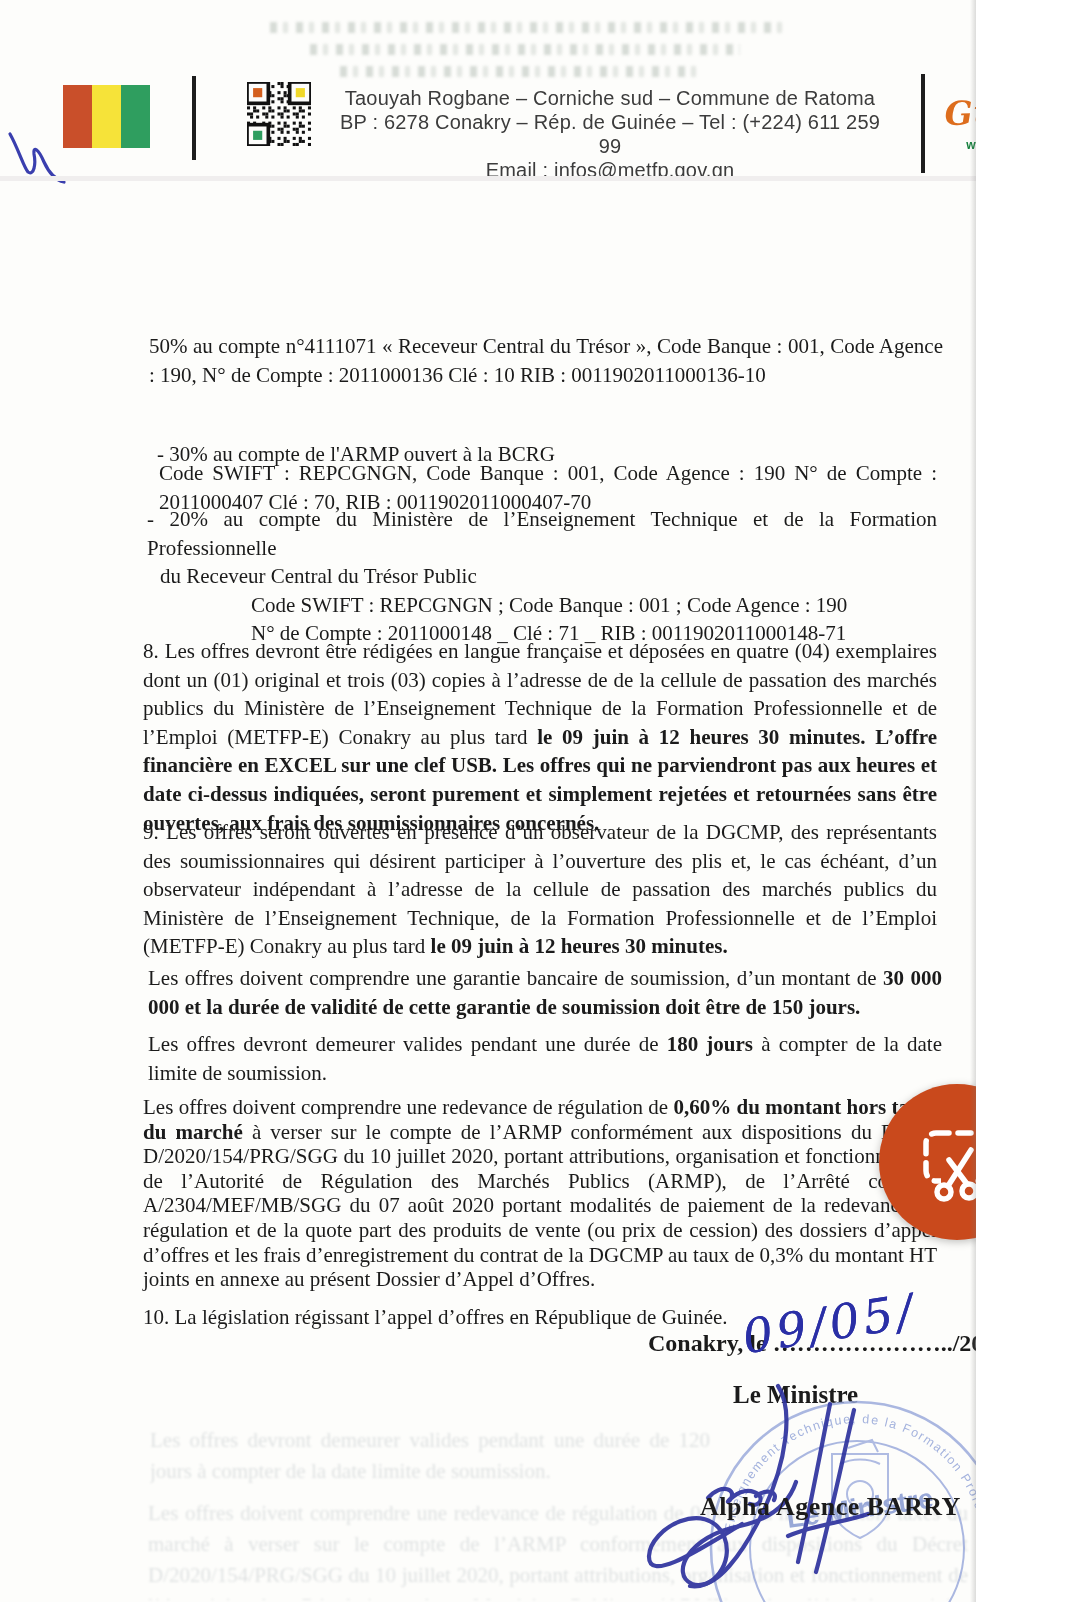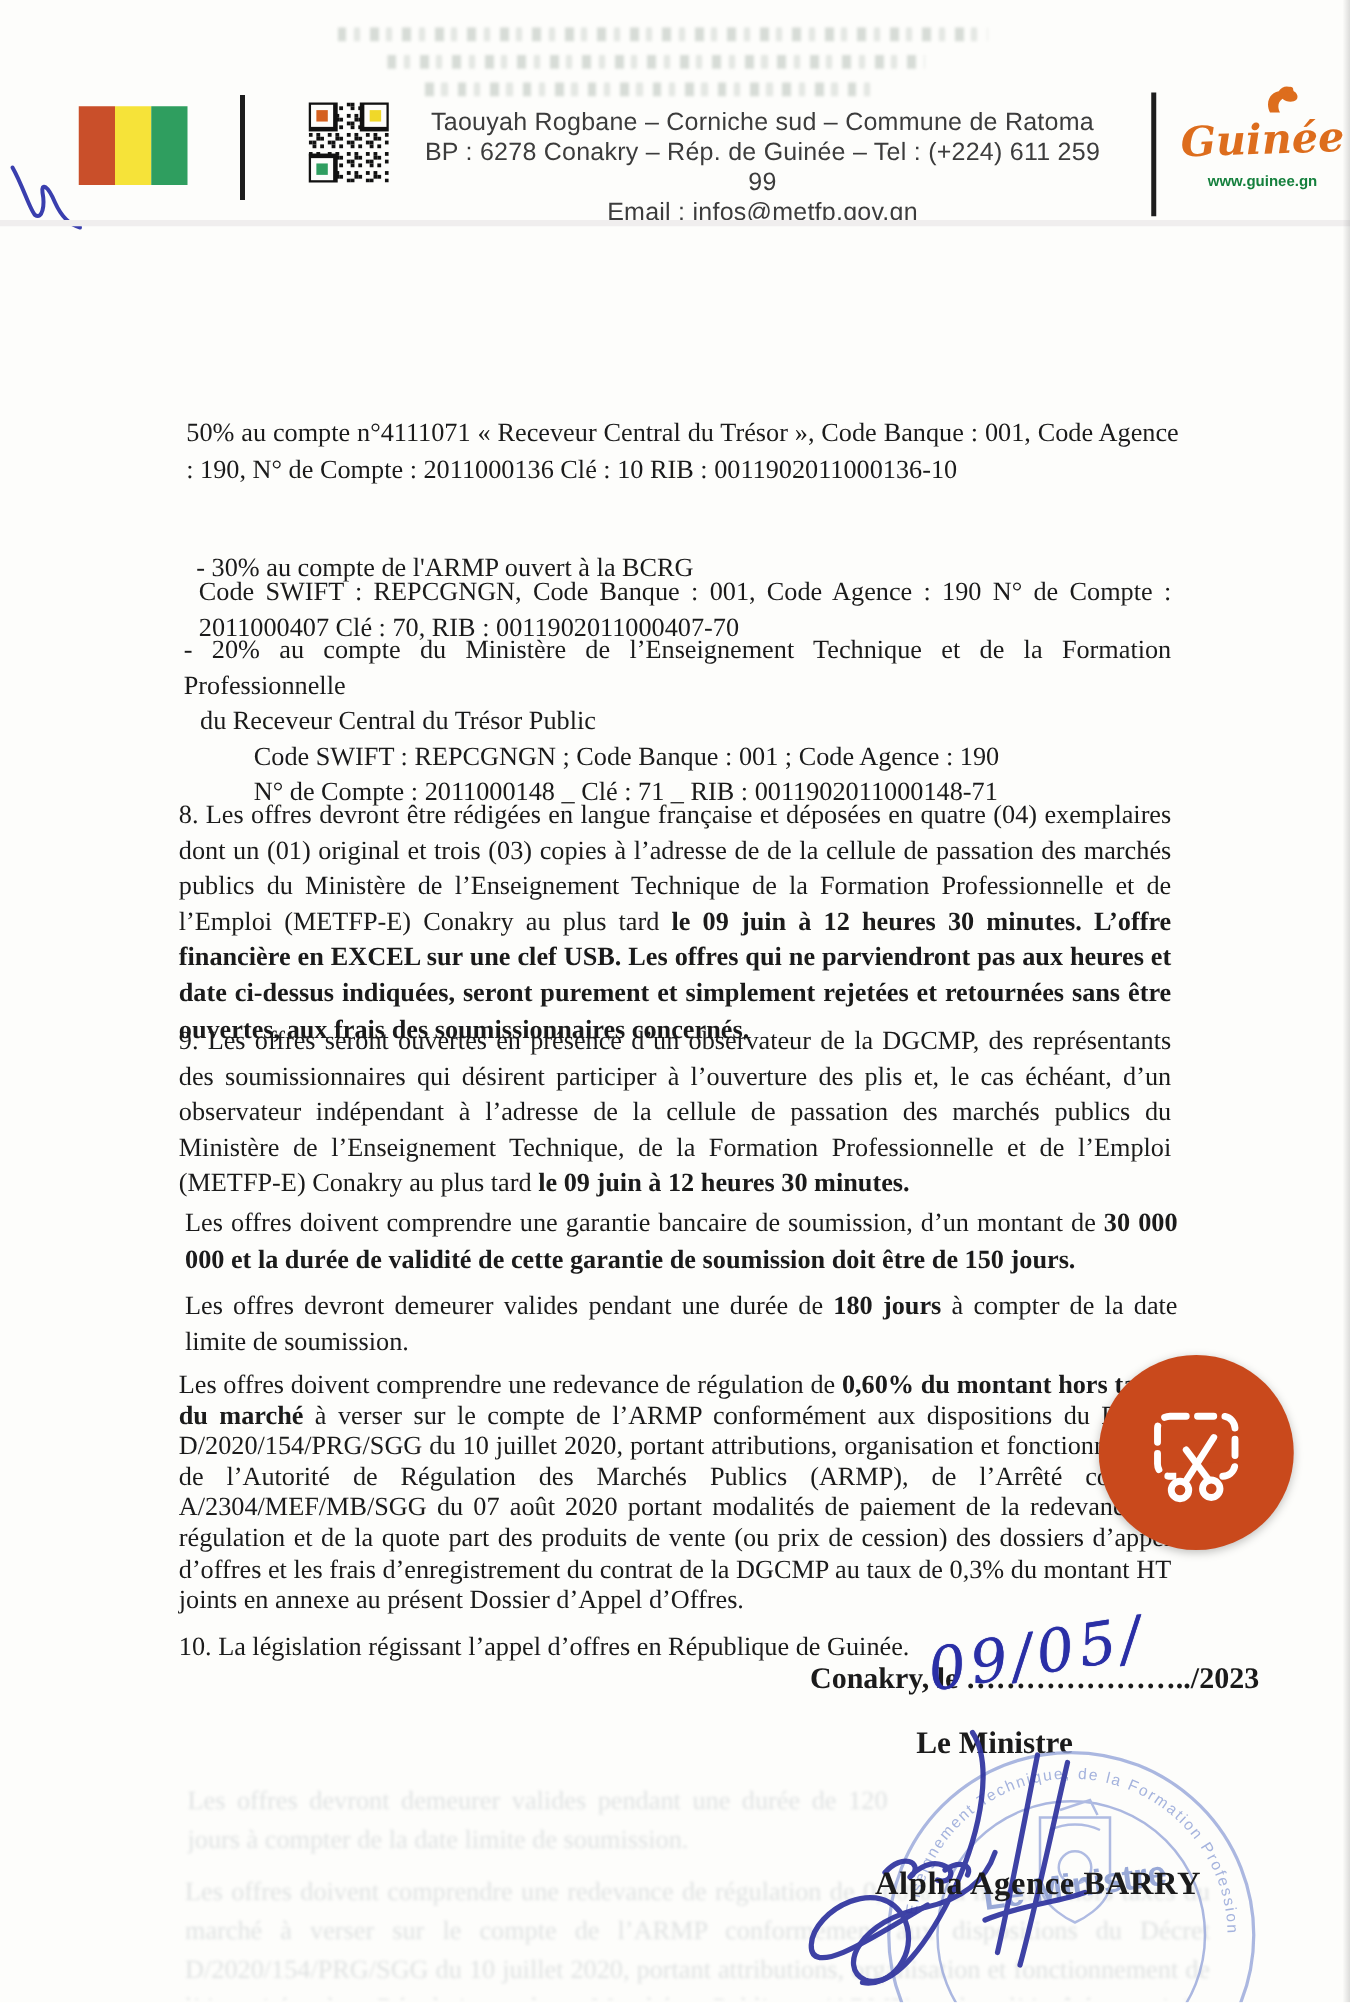--- a/index.html
+++ b/index.html
@@ -1,16 +1,16 @@
 <!DOCTYPE html>
 <html><head>
 <meta charset="utf-8">
 <style>
   html,body{margin:0;padding:0;background:#ffffff;}
-  .page{position:relative;width:1080px;height:1602px;background:#fdfdfb;overflow:hidden;
+  .page{position:relative;width:976px;height:1602px;background:#fdfdfb;overflow:hidden;
         font-family:"Liberation Serif", serif;color:#1b1b1b;text-decoration:underline;}
   
   .flag{position:absolute;left:63px;top:85px;width:87px;height:63px;display:flex;}
   .flag div{flex:1;}
   .vdiv{position:absolute;width:4px;background:#1d1d1d;}
   .vdiv.d1{left:192px;top:76px;height:84px;}
   .vdiv.d2{left:921px;top:74px;height:99px;}
   .qr{position:absolute;left:247px;top:82px;width:64px;height:64px;}
   .addr{position:absolute;left:330px;top:86px;width:560px;text-align:center;
         font-family:"Liberation Sans", sans-serif;color:#3c3c3c;}
@@ -32,21 +32,21 @@
      font-size:21px;line-height:31px;text-align:justify;overflow:hidden;}
   
   .doc{position:absolute;left:143px;top:0;width:794px;font-size:21px;line-height:28.6px;}
   .doc p{position:absolute;margin:0;text-align:justify;width:794px;}
   .p50{top:332px;padding-left:6px;}
   .p30{top:440px;margin-left:14px !important;}
   .swift1{top:459px;margin-left:16px !important;width:778px !important;}
   .p20{top:505px;}
   .p20 .l1{margin-left:4px;}
   .p20 .l2{margin-left:17px;}
-  .p20 .l3,.p20 .l4{margin-left:60px;}
+  .p20 .l3,.p20 .l4{margin-left:108px;}
   .p8{top:637px;}
   .p9{top:818px;}
   .garantie{top:964px;padding-left:5px;}
   .validite{top:1030px;padding-left:5px;}
   .redevance{top:1095px;line-height:24.6px !important;}
   .p10{top:1303px;}
   b{font-weight:bold;}
   
   .dateline{position:absolute;left:648px;top:1330px;font-weight:bold;font-size:24px;white-space:nowrap;}
   .hand-date{position:absolute;left:742px;top:1296px;font-family:"DejaVu Serif", serif;

